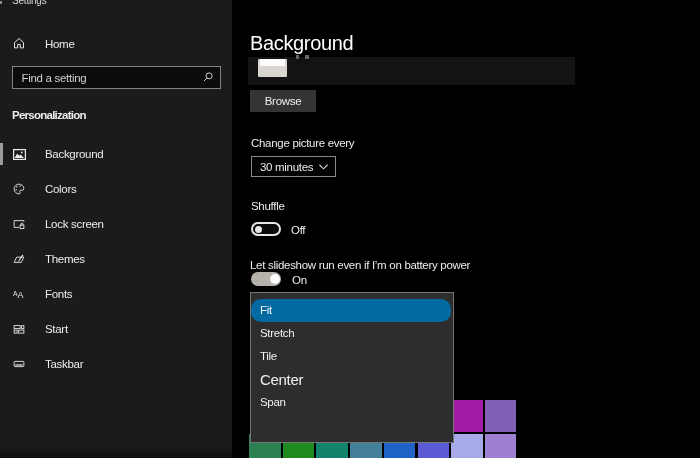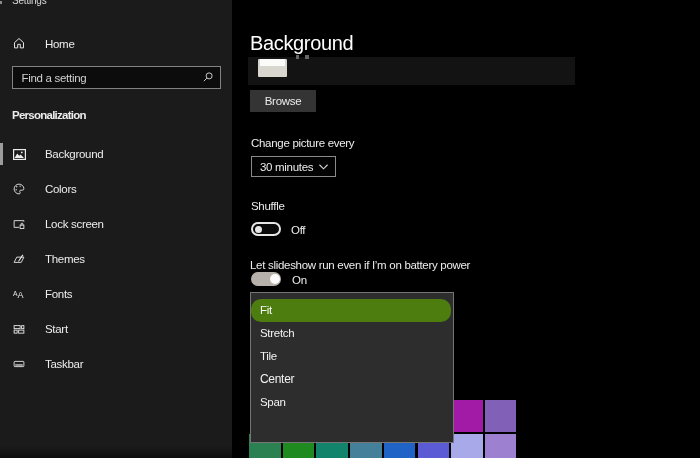--- a/index.html
+++ b/index.html
@@ -142,19 +142,19 @@
   <div class="abs" style="left:67.4px;top:34.2px;width:31.5px;height:31.5px;background:#12846c;"></div>
   <div class="abs" style="left:101.1px;top:34.2px;width:31.5px;height:31.5px;background:#44809a;"></div>
   <div class="abs" style="left:134.8px;top:34.2px;width:31.5px;height:31.5px;background:#2063c6;"></div>
   <div class="abs" style="left:168.5px;top:34.2px;width:31.5px;height:31.5px;background:#5b5bd6;"></div>
   <div class="abs" style="left:202.2px;top:34.2px;width:31.5px;height:31.5px;background:#a7a9e8;"></div>
   <div class="abs" style="left:235.9px;top:34.2px;width:31.5px;height:31.5px;background:#9d80cf;"></div>
 </div>
 
 <div class="abs" style="left:250px;top:291.5px;width:203.5px;height:151px;background:#2d2d2d;border:1.5px solid #757575;box-sizing:border-box;">
   <div class="abs" style="left:0px;top:6px;width:199.5px;">
-    <div style="height:23px;color:#f8f8f8;font-size:11.5px;letter-spacing:-0.3px;display:flex;align-items:center;padding-left:9px;background:#4d7c0f;border-radius:10px;">Fit</div>
+    <div style="height:23px;color:#f8f8f8;font-size:11.5px;letter-spacing:-0.3px;display:flex;align-items:center;padding-left:9px;background:#0369a1;border-radius:10px;">Fit</div>
     <div style="height:23px;color:#f2f2f2;font-size:11.5px;letter-spacing:-0.3px;display:flex;align-items:center;padding-left:9px;">Stretch</div>
     <div style="height:23px;color:#f2f2f2;font-size:11.5px;letter-spacing:-0.3px;display:flex;align-items:center;padding-left:9px;">Tile</div>
-    <div style="height:23px;color:#f2f2f2;font-size:12px;letter-spacing:-0.3px;display:flex;align-items:center;padding-left:9px;">Center</div>
+    <div style="height:23px;color:#f2f2f2;font-size:15px;letter-spacing:-0.3px;display:flex;align-items:center;padding-left:9px;">Center</div>
     <div style="height:23px;color:#f2f2f2;font-size:11.5px;letter-spacing:-0.3px;display:flex;align-items:center;padding-left:9px;">Span</div>
   </div>
 </div>
 
 </body></html>

